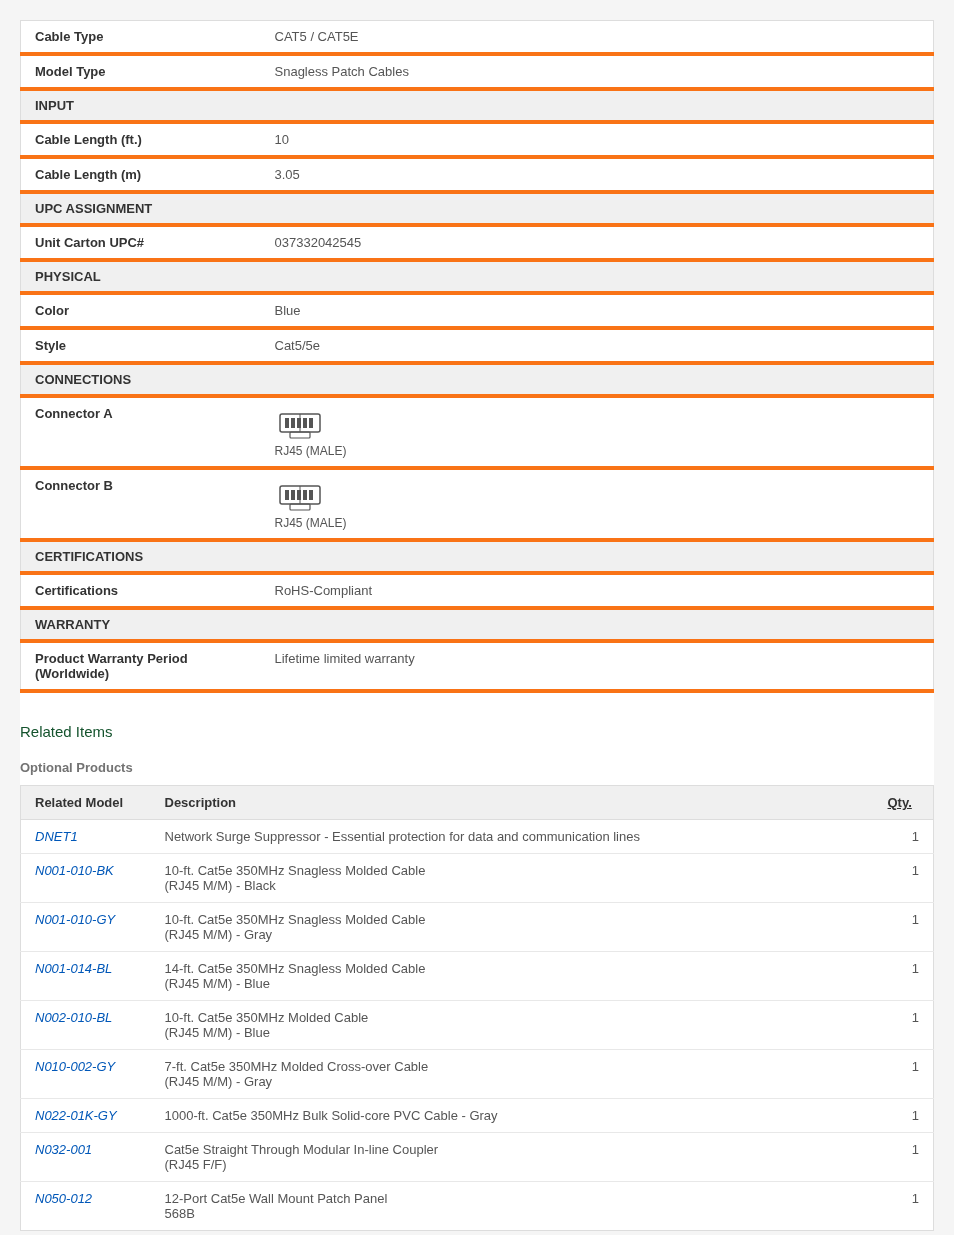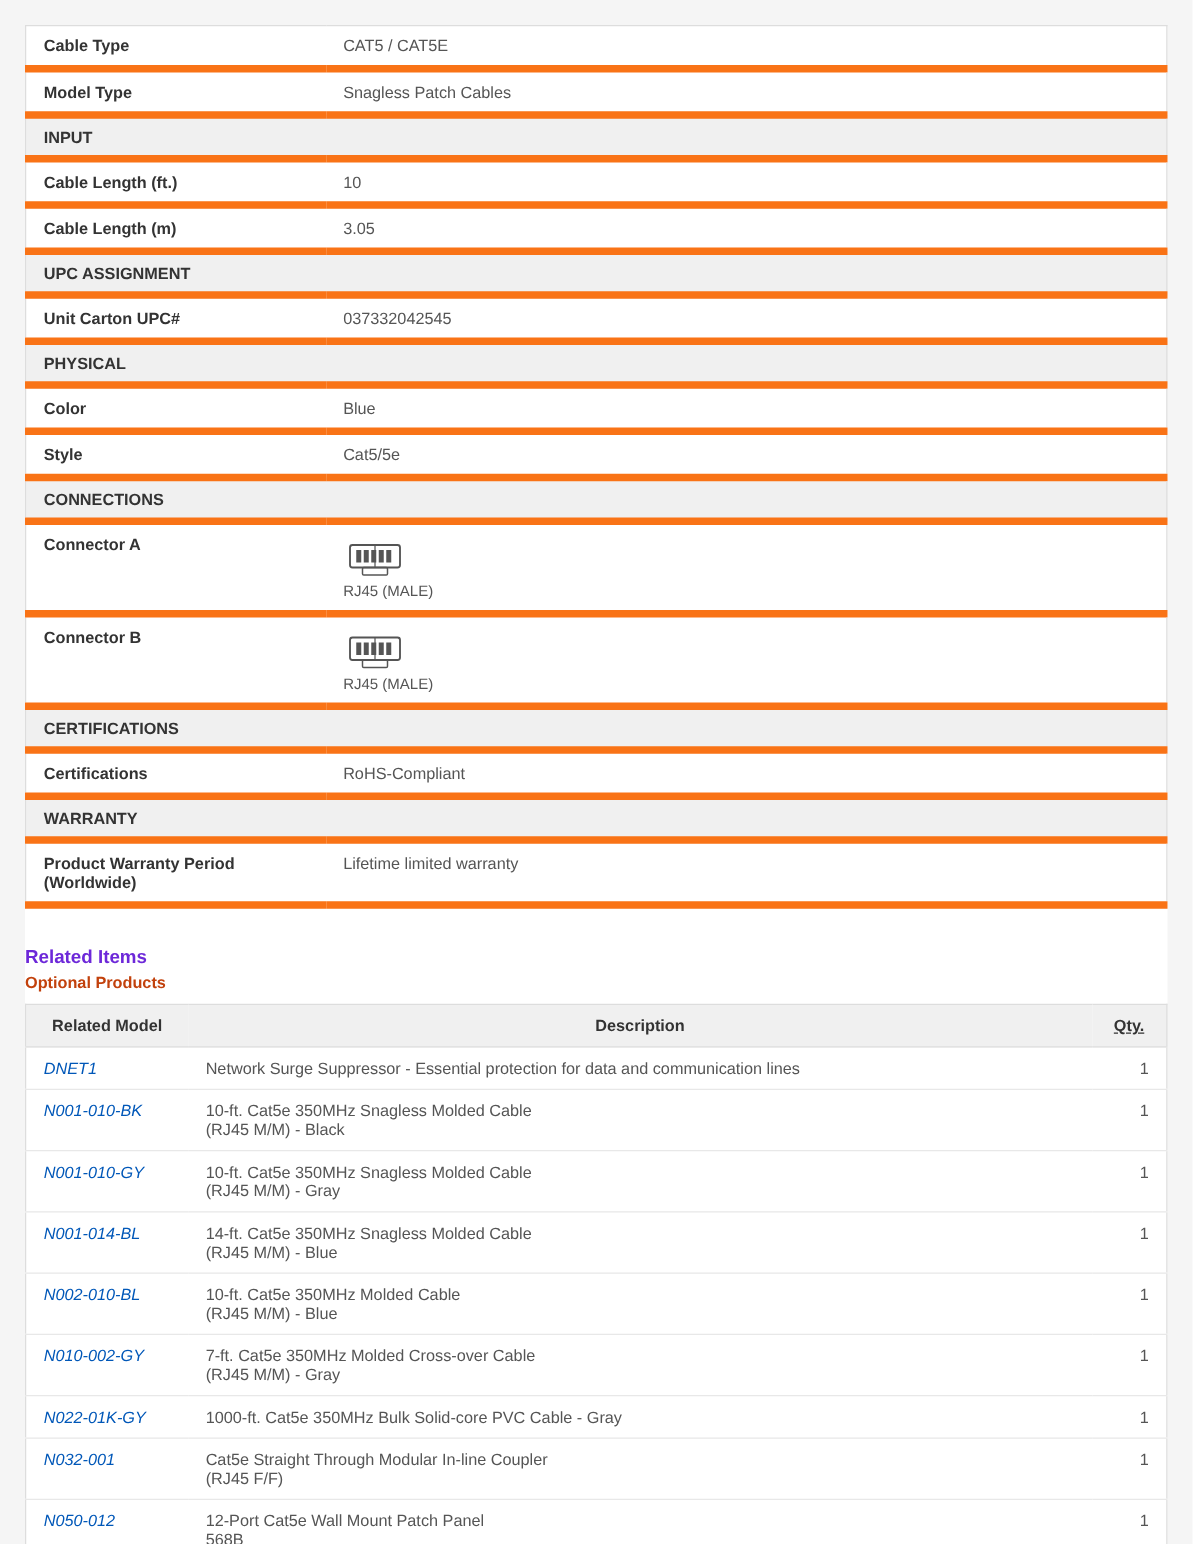--- a/index.html
+++ b/index.html
@@ -18,21 +18,21 @@
 
     
     .specs-table {
       width: 100%;
       border-collapse: collapse;
       border: 1px solid #ddd;
       margin-bottom: 30px;
     }
     .specs-table td {
       padding: 8px 14px;
-      border-bottom: 6px solid #f97316;
+      border-bottom: 4px solid #f97316;
       vertical-align: top;
       margin-left: 24px;
     }
     .specs-table .label-col {
       width: 240px;
       font-weight: bold;
       font-size: 13px;
       color: #333;
       background: #fff;
     }
@@ -62,42 +62,42 @@
       width: 50px;
       height: 35px;
       margin-bottom: 3px;
     }
 
     
     .related-section {
       padding: 0;
     }
     .related-title {
-      color: #6d28d9;
+      color: #14532d;
       font-size: 15px;
-      font-weight: bold;
-      margin-bottom: 4px;
+      font-weight: normal;
+      margin-bottom: 20px;
     }
     .optional-label {
       font-size: 13px;
       font-weight: bold;
-      color: #c2410c;
+      color: #737373;
       margin-bottom: 10px;
     }
 
     
     .related-table {
       width: 100%;
       border-collapse: collapse;
       border: 1px solid #ddd;
     }
     .related-table th {
       background: #f0f0f0;
       padding: 9px 14px;
-      text-align: center;
+      text-align: left;
       font-size: 13px;
       font-weight: bold;
       color: #333;
       border-bottom: 1px solid #ddd;
     }
     .related-table th.qty-col {
       width: 60px;
       text-decoration: underline;
     }
     .related-table td {

